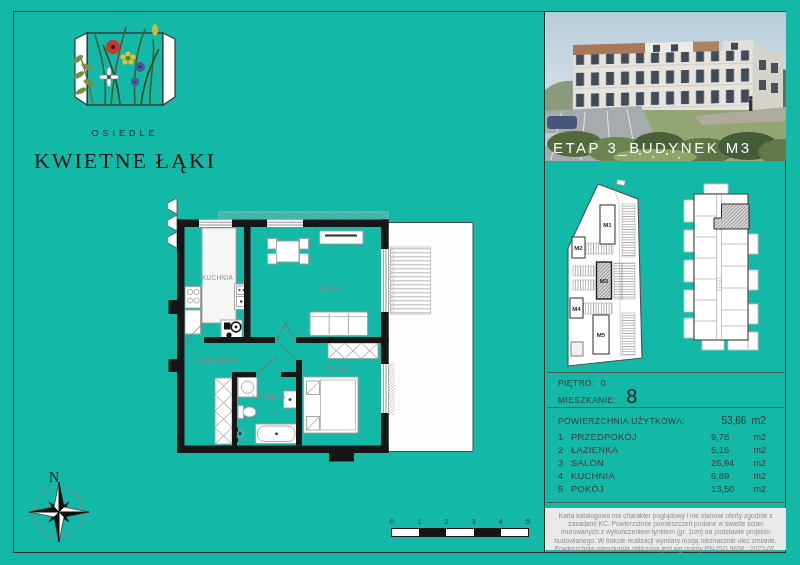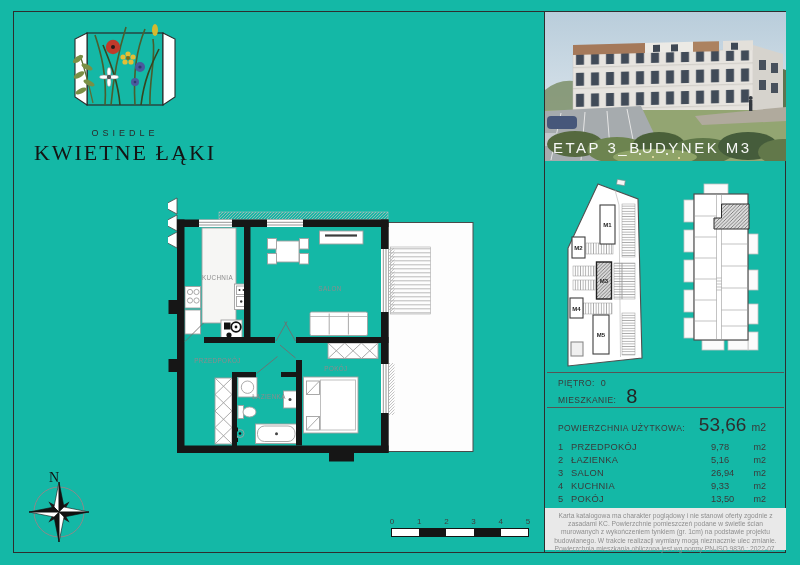--- a/index.html
+++ b/index.html
@@ -7,21 +7,21 @@
         font-family:"Liberation Sans",sans-serif;color:#3a3a3a;}
   .frame{position:absolute;left:13px;top:11px;width:773px;height:542px;
          border:1.6px solid #2e2e2e;box-sizing:border-box;}
   .vsep{position:absolute;left:543.5px;top:11px;width:1.4px;height:542px;background:#2e2e2e;}
 
   
   .logo{position:absolute;left:10px;top:24px;width:230px;text-align:center;}
   .logo svg{display:block;margin:0 auto;}
   .logo-osiedle{font-size:9px;letter-spacing:4px;color:#2b2b2b;margin-top:7px;}
   .logo-name{font-family:"Liberation Serif",serif;font-size:22px;letter-spacing:2px;
-             color:#141414;margin-top:2px;white-space:nowrap;}
+             color:#141414;margin-top:10px;white-space:nowrap;}
 
   .photo{position:absolute;left:545px;top:12px;}
   .siteplan{position:absolute;left:548px;top:171px;}
   .unitplan{position:absolute;left:676px;top:178px;}
   .floorplan{position:absolute;left:168px;top:193px;}
   .compass{position:absolute;left:22px;top:460px;}
 
   
   .scalebar{position:absolute;left:388px;top:517px;width:144px;}
   .scale-ticks{display:flex;justify-content:space-between;font-size:8px;color:#3f3f3f;padding-bottom:2px;}
@@ -33,21 +33,21 @@
   
   .info{position:absolute;left:545px;top:372px;width:241px;}
   .hline{border-top:1.2px solid #555;margin:0 2px;}
   .row-top{display:flex;justify-content:space-between;align-items:baseline;padding:5px 30px 2px 13px;flex-direction:column;}
   .lbl{font-size:8.5px;letter-spacing:.4px;}
   .floor-val{font-size:9px;margin-left:6px;}
   .apt{display:flex;align-items:baseline;}
   .apt-num{font-size:20px;line-height:16px;margin-left:10px;color:#242424;}
   .row-area{display:flex;justify-content:space-between;align-items:baseline;padding:6px 20px 1px 13px;}
   .area-right{display:flex;align-items:baseline;}
-  .area-val{font-size:19px;color:#2e2e2e;}
+  .area-val{font-size:10px;color:#2e2e2e;}
   .unit{font-size:9px;width:17px;text-align:right;}
   .area-unit{font-size:10.5px;margin-left:5px;}
   .rooms{padding:4px 20px 0 13px;}
   .room-row{display:flex;align-items:baseline;line-height:13.1px;font-size:9.3px;}
   .room-no{width:13px;}
   .room-name{flex:1;letter-spacing:.3px;}
   .room-val{width:38px;text-align:left;}
   .hline2{border-top:1.2px solid #555;margin:6px 2px 0;}
   .row-garden{display:flex;justify-content:space-between;align-items:baseline;
               padding:6px 20px 0 27px;font-size:9.5px;letter-spacing:.3px;}
@@ -478,21 +478,21 @@
       </div>
       <div class="room-row">
         <span class="room-no">3</span>
         <span class="room-name">SALON</span>
         <span class="room-val">26,94</span>
         <span class="unit">m2</span>
       </div>
       <div class="room-row">
         <span class="room-no">4</span>
         <span class="room-name">KUCHNIA</span>
-        <span class="room-val">9,33</span>
+        <span class="room-val">6,89</span>
         <span class="unit">m2</span>
       </div>
       <div class="room-row">
         <span class="room-no">5</span>
         <span class="room-name">POKÓJ</span>
         <span class="room-val">13,50</span>
         <span class="unit">m2</span>
       </div>
     </div>
     <div class="hline2"></div>

